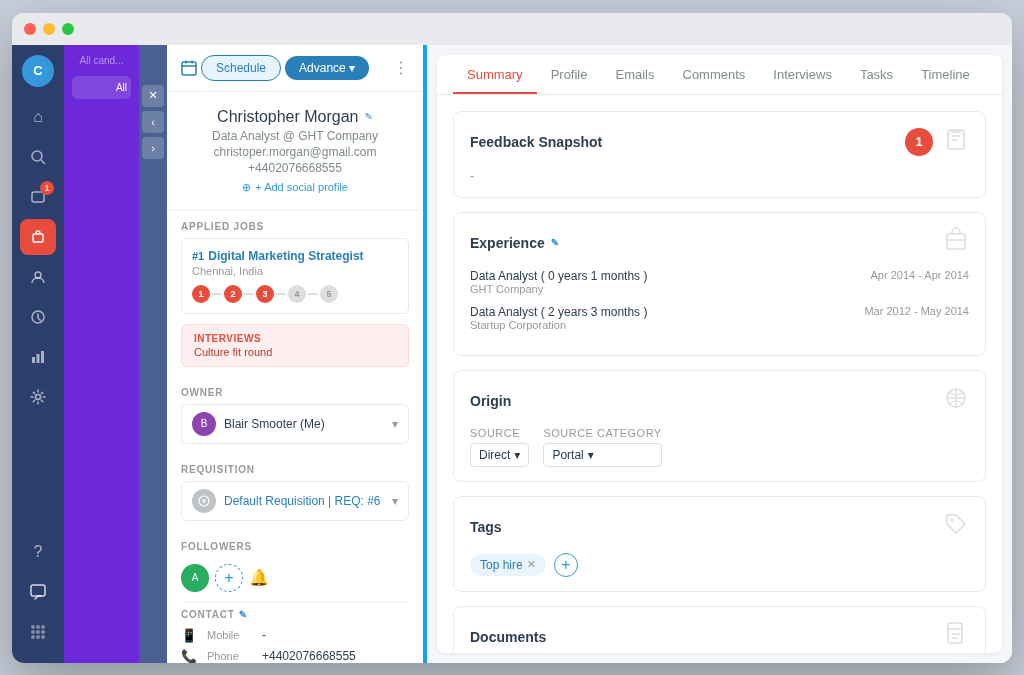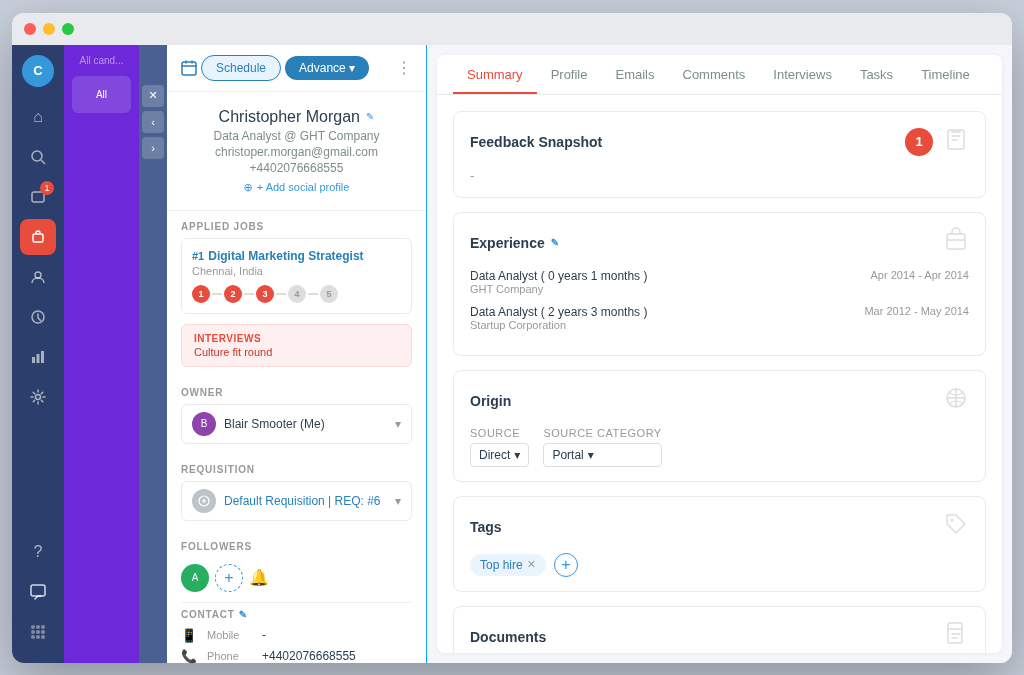--- a/index.html
+++ b/index.html
@@ -96,25 +96,25 @@
       background: #6d28d9;
       display: flex;
       flex-direction: column;
       padding: 10px 8px;
       gap: 4px;
       flex-shrink: 0;
       overflow: hidden;
     }
     .second-item {
       width: 100%;
-      padding: 13px 4px;
+      padding: 6px 4px;
       border-radius: 6px;
       color: rgba(255,255,255,0.7);
       font-size: 10px;
-      text-align: center;
+      text-align: right;
       cursor: pointer;
     }
     .second-item.active { background: rgba(255,255,255,0.15); color: white; }
     
     .nav-arrows {
       width: 28px;
       background: #4a6090;
       display: flex;
       flex-direction: column;
       align-items: center;
@@ -134,21 +134,21 @@
       flex: 1;
       display: flex;
       overflow: hidden;
       background: #f5f6fa;
     }
     
     .candidate-panel {
       width: 260px;
       background: white;
       overflow-y: auto;
-      border-right: 1px solid #0ea5e9;
+      border-right: 4px solid #0ea5e9;
       flex-shrink: 0;
       display: flex;
       flex-direction: column;
     }
     .panel-header {
       display: flex;
       align-items: center;
       justify-content: space-between;
       padding: 10px 14px;
       border-bottom: 1px solid #f0f0f0;

